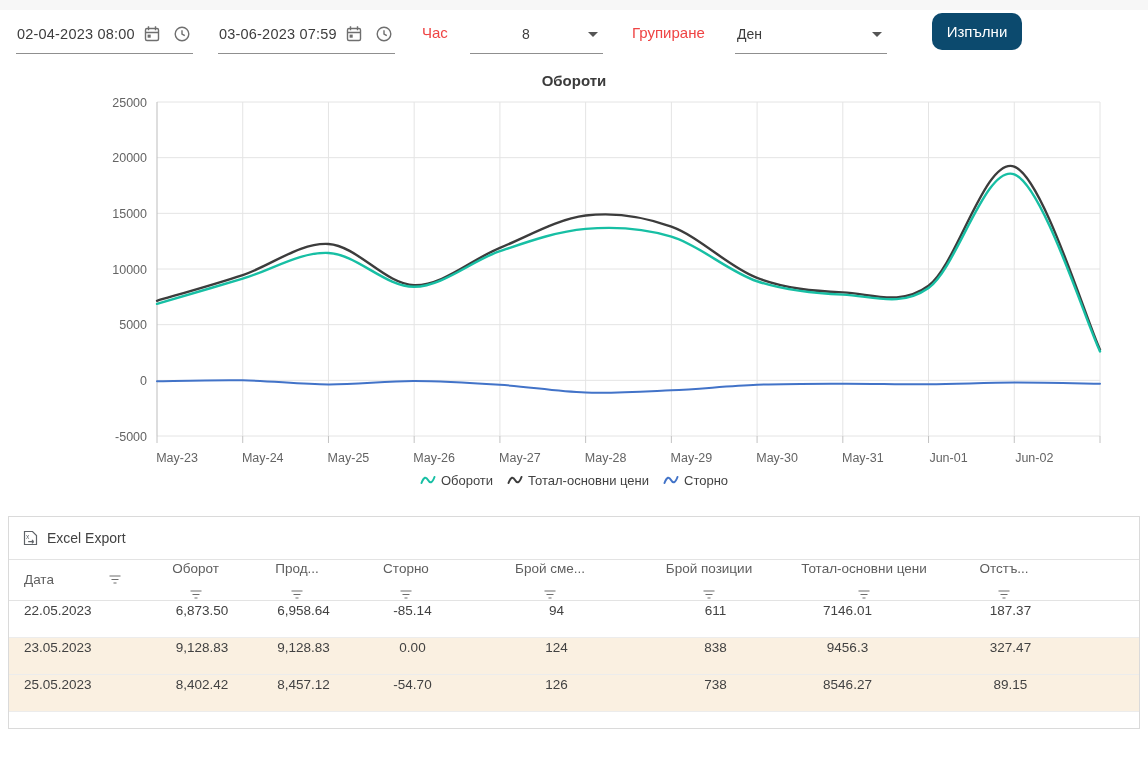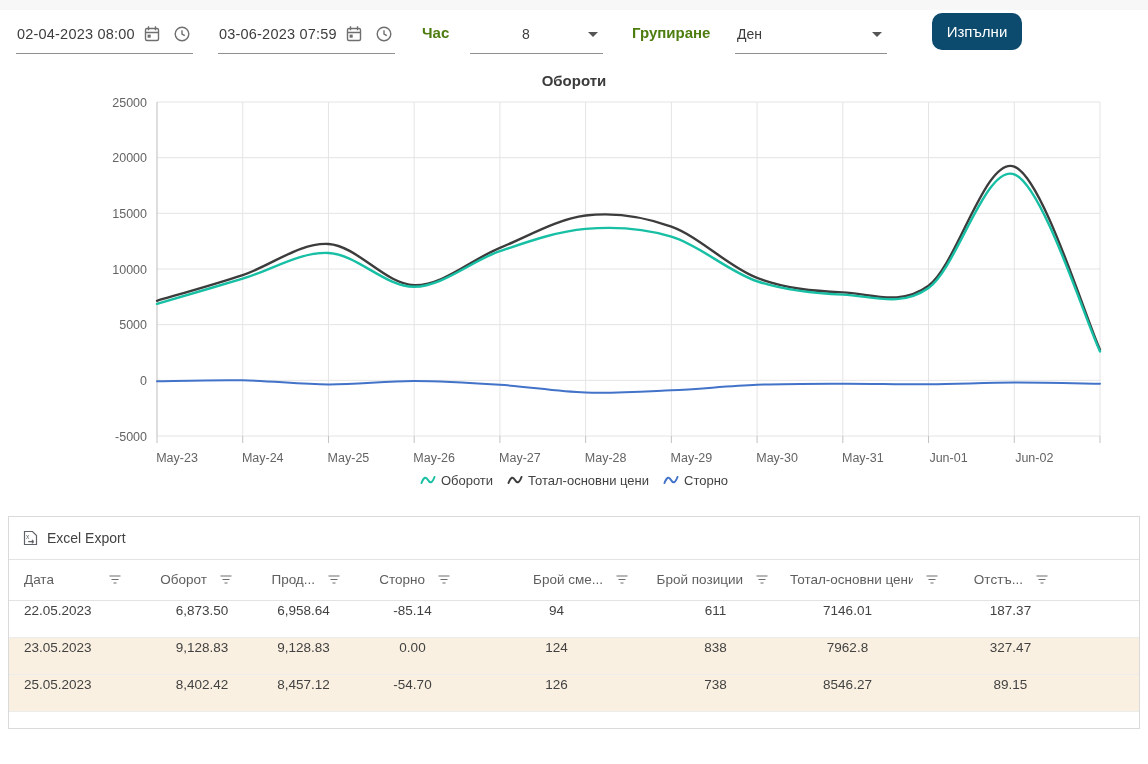--- a/index.html
+++ b/index.html
@@ -12,21 +12,21 @@
   .topstrip { height:10px; background:#f7f7f7; }
   
   .toolbar { position:relative; height:52px; background:#fff; }
   .field { position:absolute; top:4px; height:40px; border-bottom:1px solid #8f8f8f; }
   .field .val { position:absolute; left:1px; top:0; line-height:40px; font-size:14.5px; color:#3d3d3d; letter-spacing:.2px; white-space:nowrap; }
   .icon-btn { position:absolute; top:11px; width:18px; height:18px; cursor:pointer; }
   .f1 { left:16px;  width:177px; }
   .f2 { left:218px; width:177px; }
   .f1 .cal, .f2 .cal { left:127px; }
   .f1 .clk, .f2 .clk { left:157px; }
-  .lbl { position:absolute; top:14px; font-size:15px; color:#4d7c0f;font-weight:bold; }
+  .lbl { position:absolute; top:14px; font-size:15px; color:#ef4444; }
   .lbl-hour  { left:422px; }
   .lbl-group { left:632px; }
   .select { position:absolute; top:4px; height:40px; border-bottom:1px solid #8f8f8f; cursor:pointer; }
   .select .val { position:absolute; top:0; line-height:40px; font-size:14px; color:#3d3d3d; }
   .select .arrow { position:absolute; right:5px; top:18px; width:0; height:0;
                    border-left:5px solid transparent; border-right:5px solid transparent; border-top:5px solid #555; }
   .sel-hour  { left:470px; width:133px; }
   .sel-hour .val { left:52px; }
   .sel-group { left:735px; width:152px; }
   .sel-group .val { left:2px; }
@@ -41,21 +41,21 @@
   .legend .item { display:flex; align-items:center; gap:5px; margin:0 7px; cursor:pointer; white-space:nowrap; }
   
   .grid { margin:26px 8px 17px; border:1px solid #dadada; background:#fff; }
   .grid-toolbar { height:43px; display:flex; align-items:center; padding-left:14px; border-bottom:1px solid #e3e3e3; }
   .xbtn { display:flex; align-items:center; gap:9px; background:none; border:none;
           font-family:inherit; font-size:14px; color:#424242; cursor:pointer; padding:0; }
   table { width:100%; border-collapse:collapse; table-layout:fixed; }
   th { height:40px; font-weight:400; font-size:13.5px; color:#5e5e5e; border-bottom:1px solid #e3e3e3; padding:0; }
   .h-inner { display:flex; align-items:center; height:100%; }
   .h-left  { justify-content:space-between; padding:0 38px 0 15px; }
-  .h-right { justify-content:flex-end; gap:13px; padding-right:22px; }
+  .h-right { justify-content:flex-end; gap:13px; padding-right:22px;flex-direction:column; }
   .h-label { white-space:nowrap; overflow:hidden; }
   td { height:37px; font-size:13.5px; color:#424242; border-bottom:1px solid #ececec;
        padding:0 24px 16px 15px; white-space:nowrap; }
   td.num { text-align:center; }
   td.pad-lg { padding-right:70px; }
   tr.ghost td { border-bottom:none; height:13px; }
   .ficon { display:inline-flex; cursor:pointer; flex:none; }
 </style>
 </head>
 <body>
@@ -312,21 +312,21 @@
           <td class="num">187.37</td>
           <td></td>
         </tr>
         <tr style="background: rgb(250, 240, 225);">
           <td>23.05.2023</td>
           <td class="num">9,128.83</td>
           <td class="num">9,128.83</td>
           <td class="num">0.00</td>
           <td class="num">124</td>
           <td class="num">838</td>
-          <td class="num pad-lg">7962.8</td>
+          <td class="num pad-lg">9456.3</td>
           <td class="num">327.47</td>
           <td></td>
         </tr>
         <tr style="background: rgb(250, 240, 225);">
           <td>25.05.2023</td>
           <td class="num">8,402.42</td>
           <td class="num">8,457.12</td>
           <td class="num">-54.70</td>
           <td class="num">126</td>
           <td class="num">738</td>

